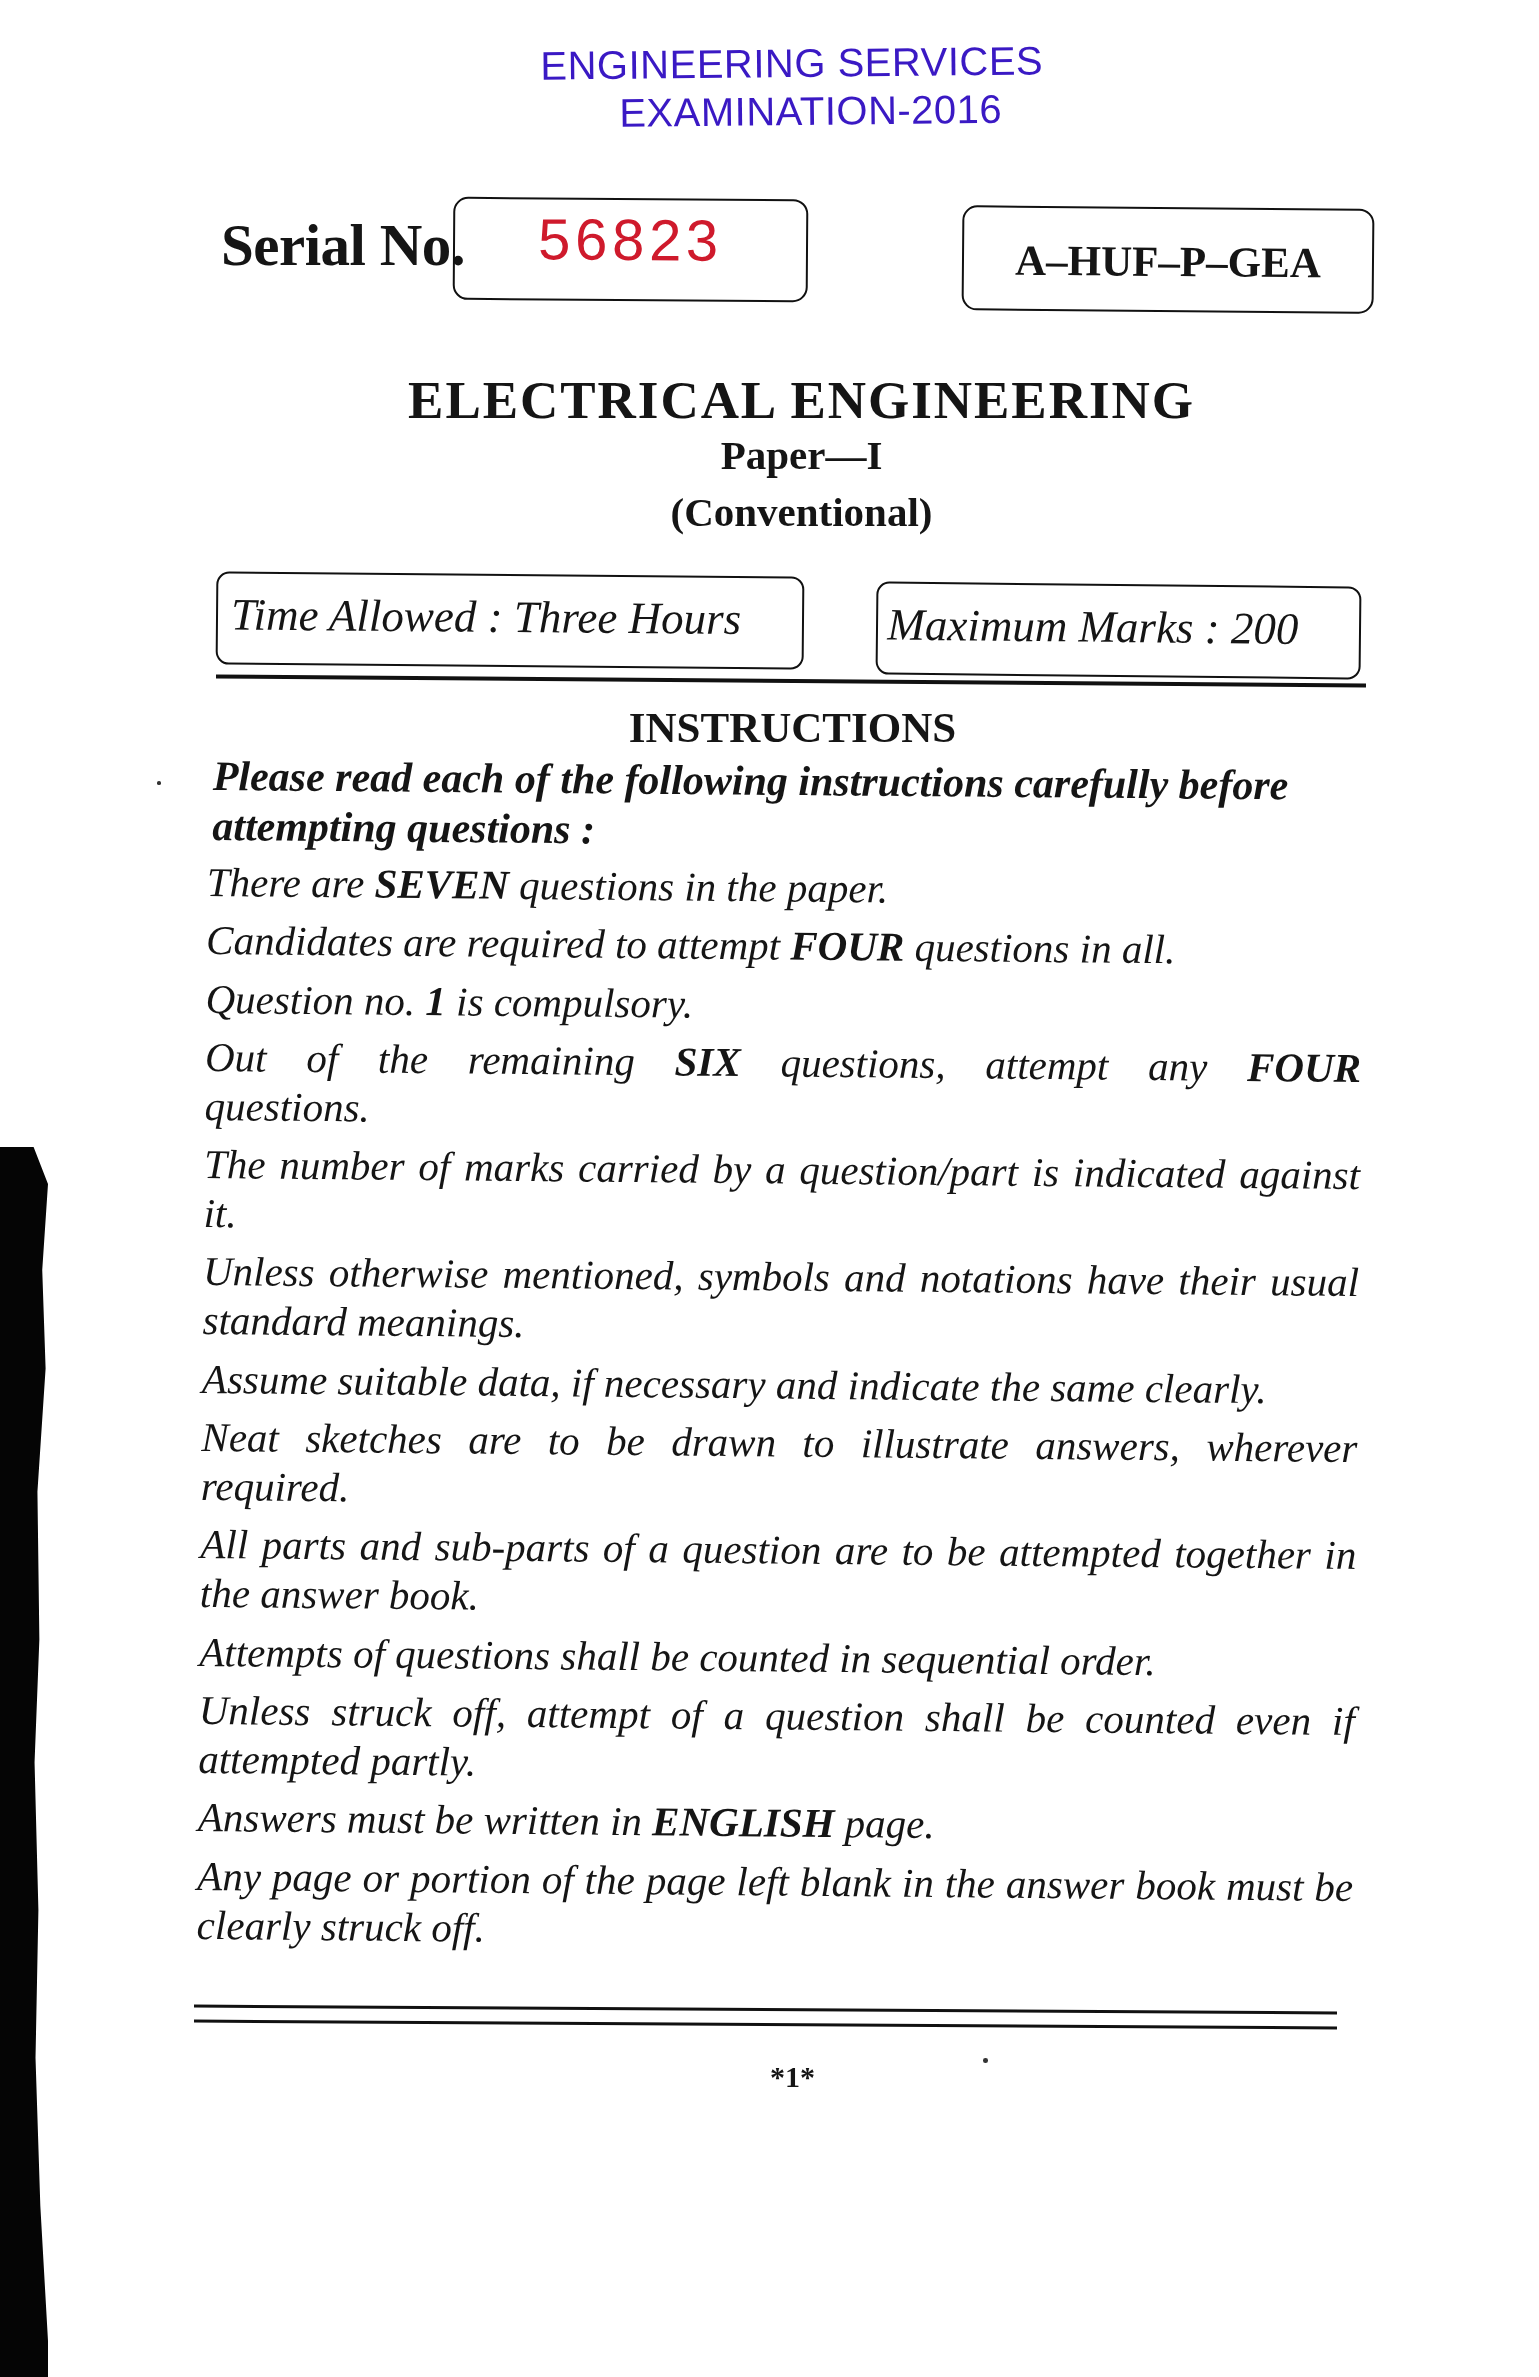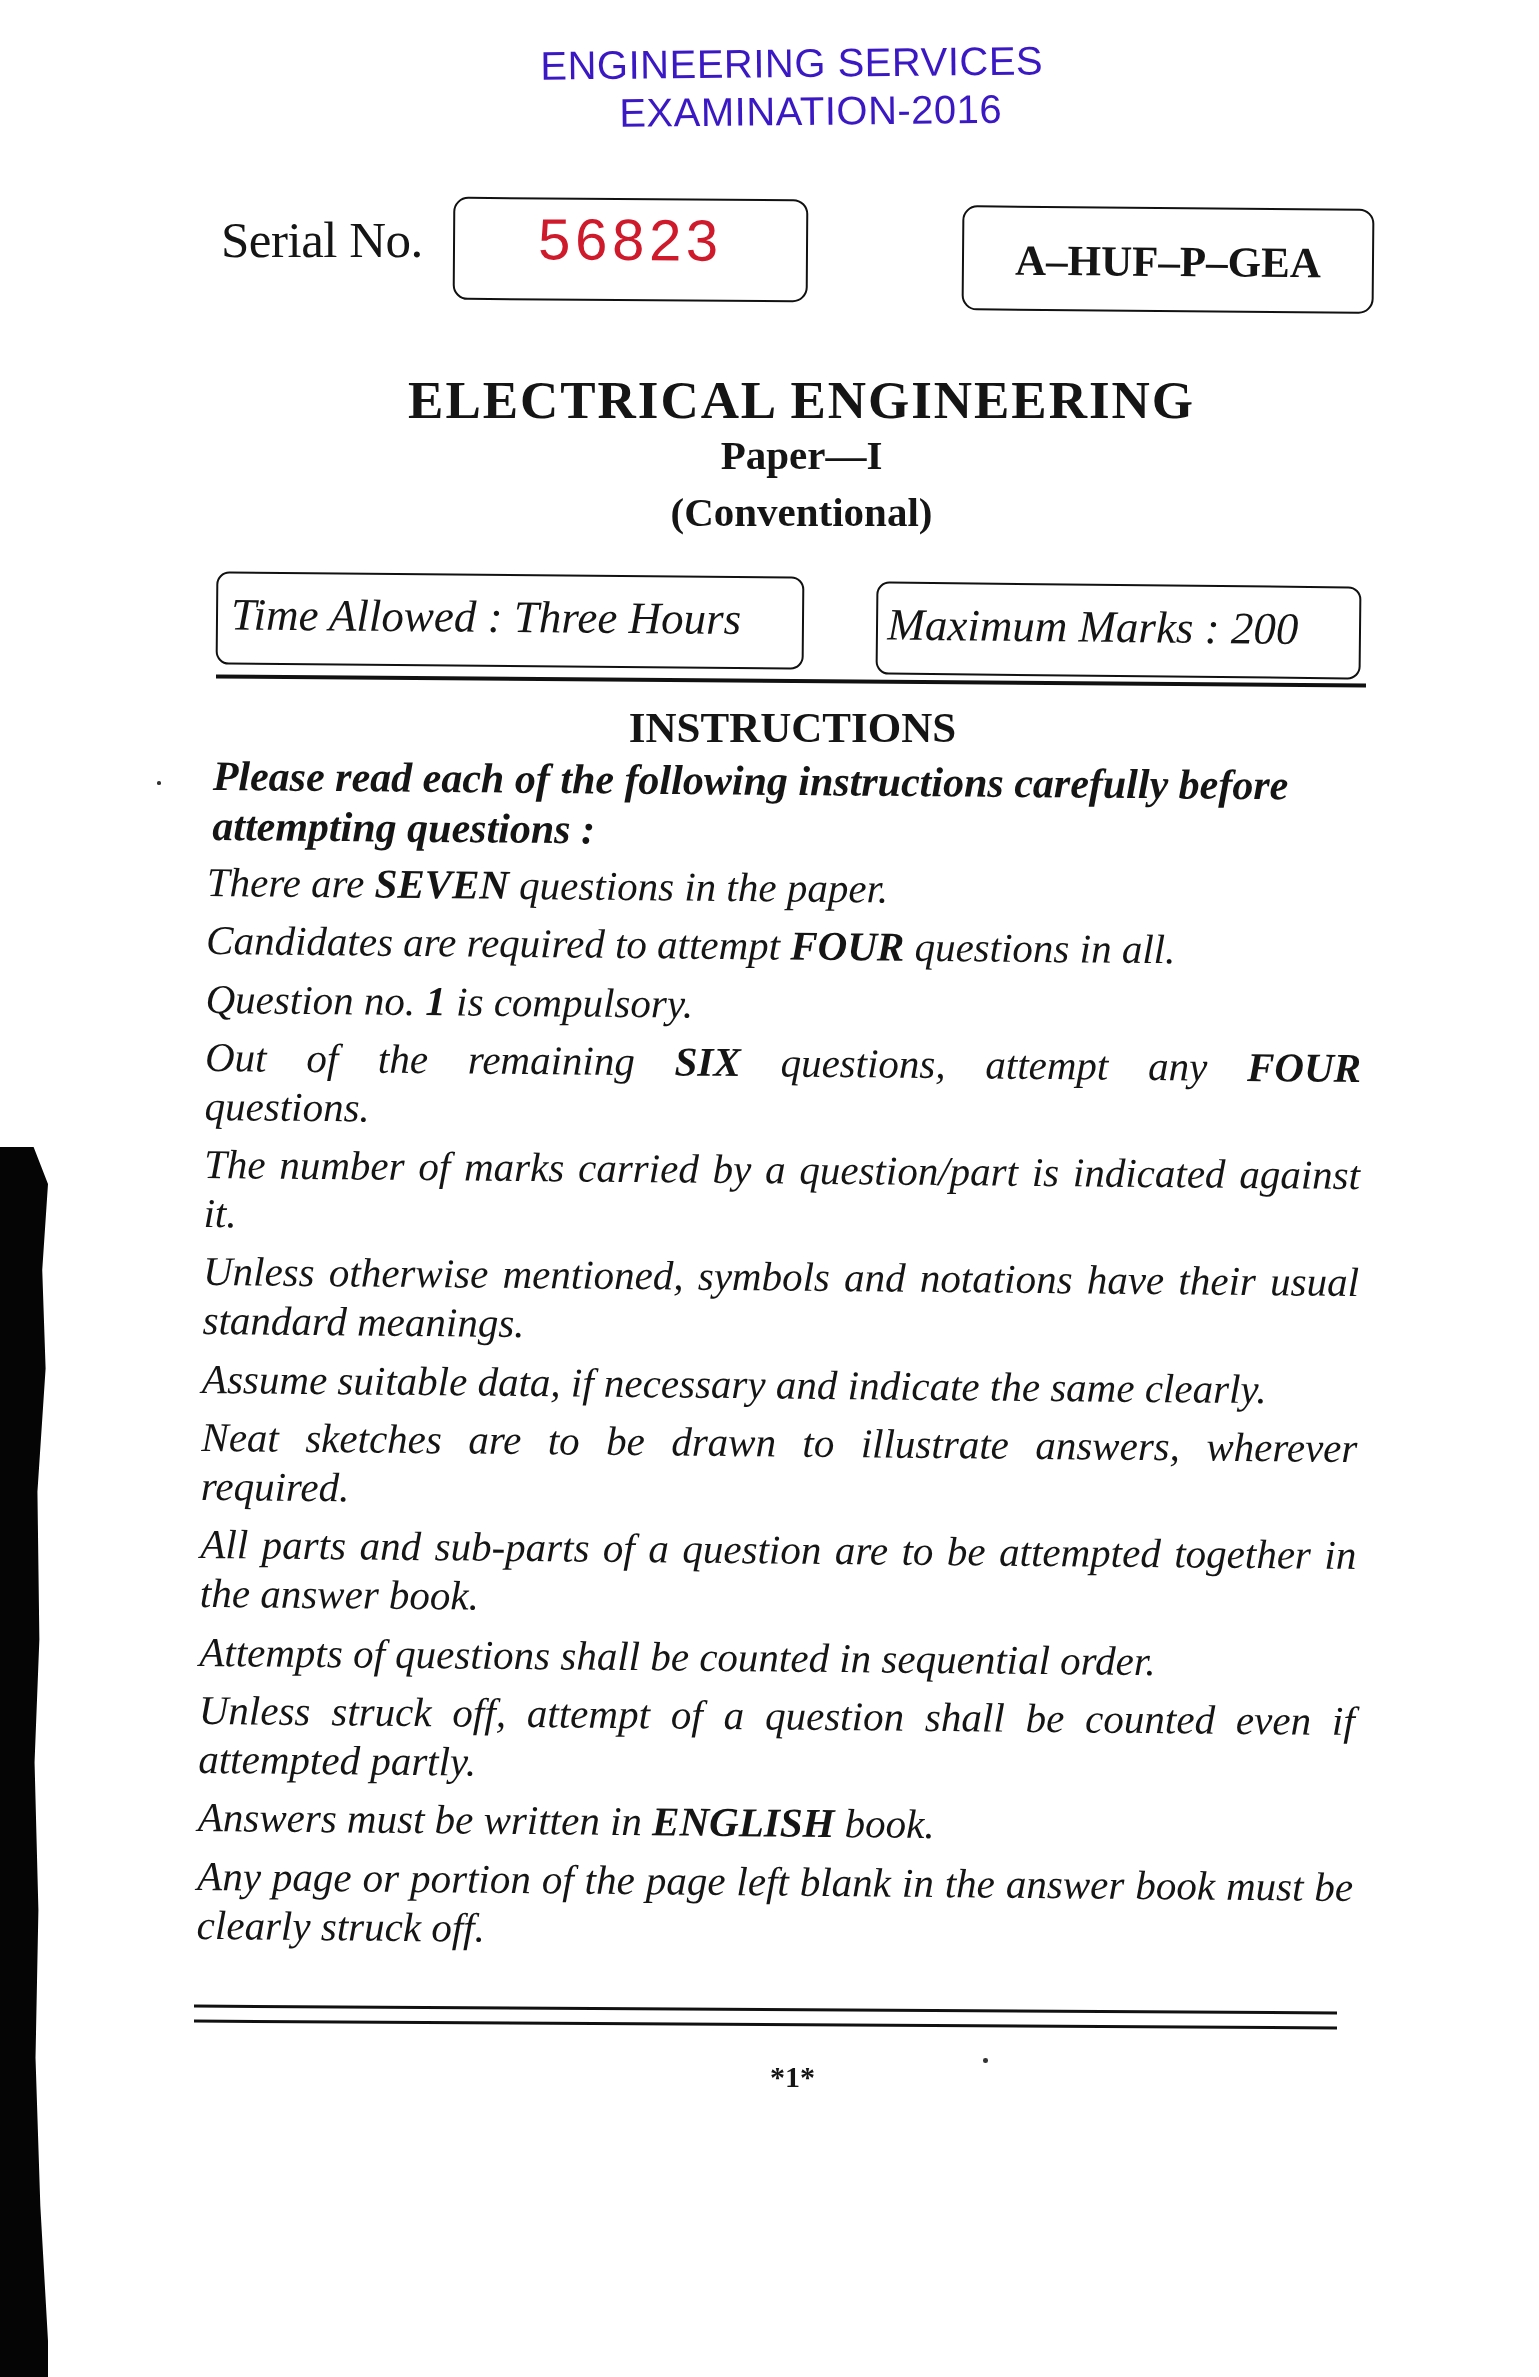--- a/index.html
+++ b/index.html
@@ -36,21 +36,21 @@
     letter-spacing: 0.5px;
     transform: rotate(-0.6deg);
   }
   .stamp .l1 { display: block; }
   .stamp .l2 { display: block; margin-left: 37px; }
 
   
   .serial-label {
     position: absolute;
     top: 211px; left: 221px;
-    font-size: 51px; font-weight: normal;
+    font-size: 59px; font-weight: bold;
     letter-spacing: -0.5px;
   }
   .serial-box {
     position: absolute;
     top: 198px; left: 453px;
     width: 351px; height: 99px;
     border: 2.8px solid #111;
     border-radius: 15px;
     transform: rotate(0.4deg);
   }
@@ -189,21 +189,21 @@
     <li><span>Candidates are required to attempt </span><b>FOUR</b><span> questions in all.</span></li>
     <li><span>Question no. </span><b>1</b><span> is compulsory.</span></li>
     <li style="word-spacing:13px"><span>Out of the remaining </span><b>SIX</b><span> questions, attempt any </span><b>FOUR</b><span> questions.</span></li>
     <li>The number of marks carried by a question/part is indicated against it.</li>
     <li>Unless otherwise mentioned, symbols and notations have their usual standard meanings.</li>
     <li>Assume suitable data, if necessary and indicate the same clearly.</li>
     <li>Neat sketches are to be drawn to illustrate answers, wherever required.</li>
     <li>All parts and sub-parts of a question are to be attempted together in the answer book.</li>
     <li>Attempts of questions shall be counted in sequential order.</li>
     <li>Unless struck off, attempt of a question shall be counted even if attempted partly.</li>
-    <li><span>Answers must be written in </span><b>ENGLISH</b><span> book.</span></li>
+    <li><span>Answers must be written in </span><b>ENGLISH</b><span> page.</span></li>
     <li>Any page or portion of the page left blank in the answer book must be clearly struck off.</li>
   </ul>
 
   <div class="rule rule-bottom-1"></div>
   <div class="rule rule-bottom-2"></div>
 
   <div class="page-num">*1*</div>
 
   <div class="dot" style="top:2058px; left:983px;"></div>
   <div class="dot" style="top:781px; left:157px; width:3.7px; height:3.7px;"></div>

